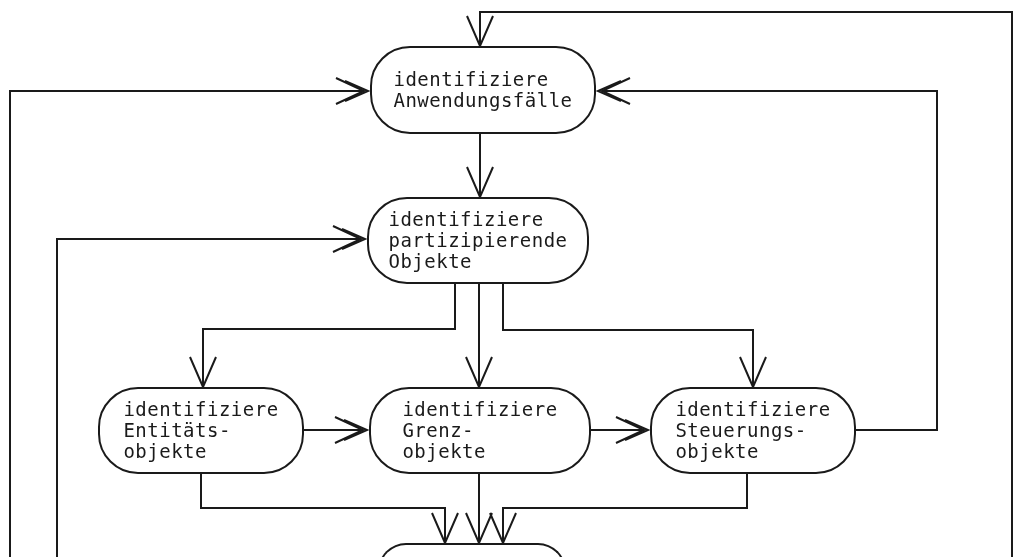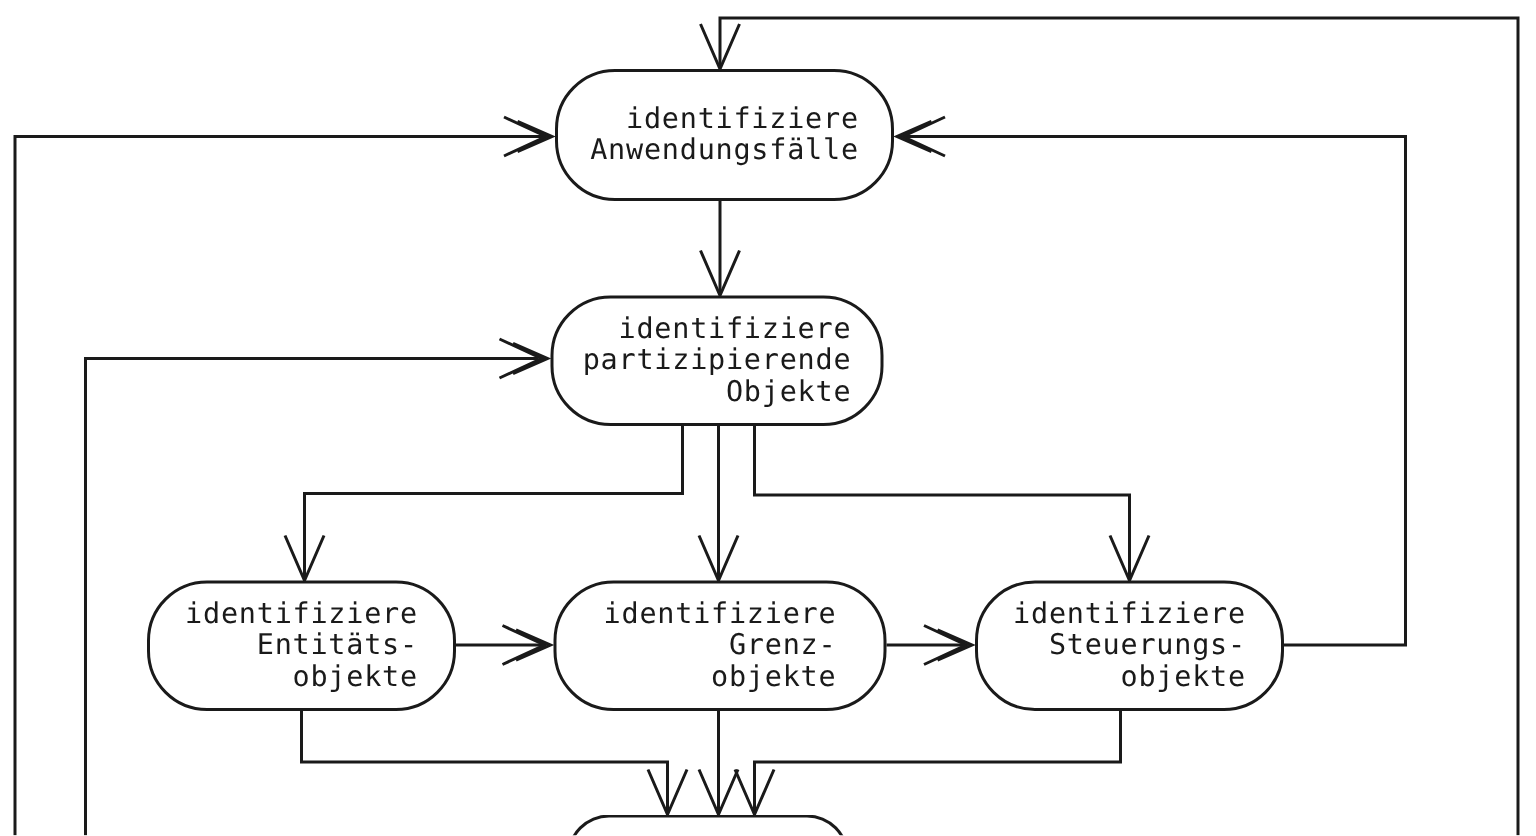--- a/index.html
+++ b/index.html
@@ -20,21 +20,21 @@
   svg.edges * { stroke: currentColor; stroke-width: 2; fill: none; }
   .node {
     position: absolute;
     box-sizing: border-box;
     border: 2px solid var(--line);
     border-radius: 40px;
     background: var(--bg);
     display: flex;
     align-items: center;
     justify-content: center;
-    text-align: right;
+    text-align: left;
   }
   .node-label {
     white-space: pre-line;
     font-size: 19px;
     line-height: 21px;
     letter-spacing: 0.5px;
     color: var(--line);
   }
   .node.partial {
     border-radius: 28px 28px 0 0;

